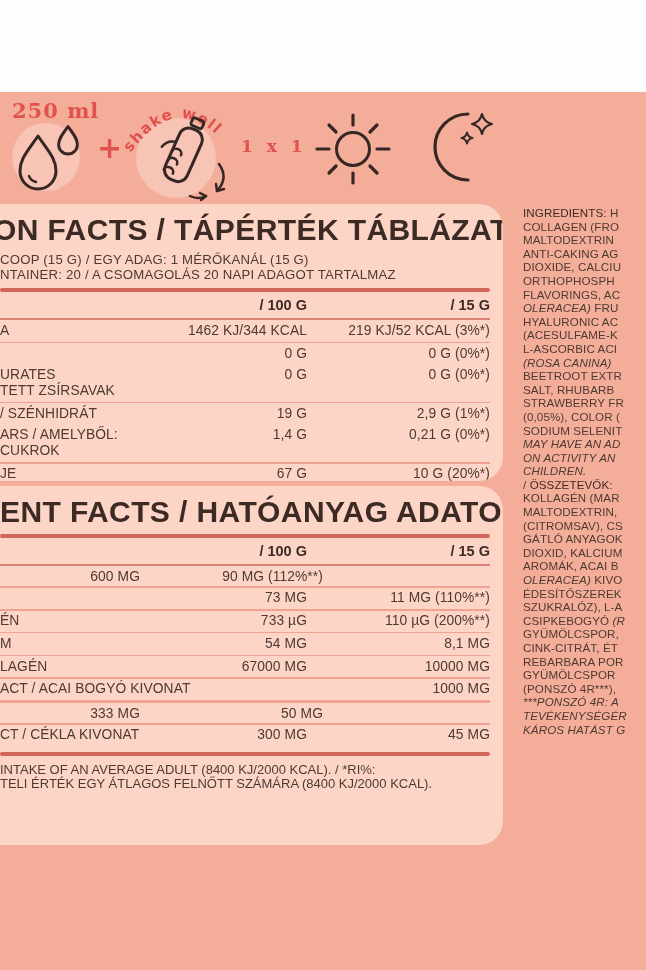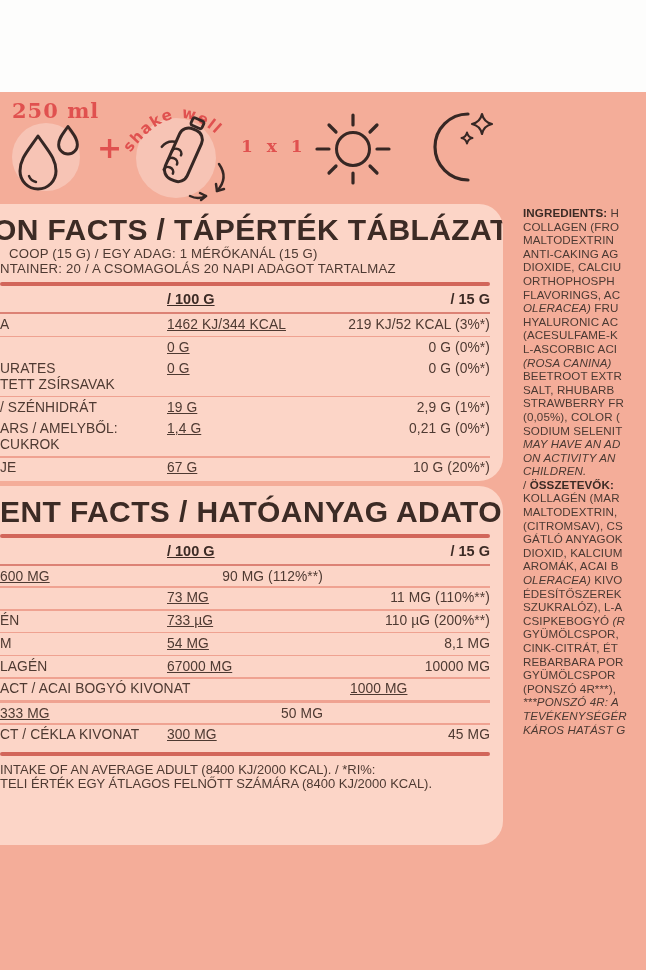--- a/index.html
+++ b/index.html
@@ -45,39 +45,39 @@
     border-radius:24px;padding:10px 13px 10px 50px;overflow:hidden;
   }
   .panel1{top:204px;height:277px;}
   .panel2{top:486px;height:359px;}
   .panel h1{
     font-size:30px;font-weight:bold;color:var(--ink);letter-spacing:.4px;
     line-height:1.08;white-space:nowrap;
   }
   .panel1 h1{margin-left:-7px;}
   .sub{font-size:13.2px;line-height:15px;color:var(--text);letter-spacing:.2px;white-space:nowrap;}
-  .sub1{margin-top:0;padding-left:9px;}
+  .sub1{margin-top:6px;}
   .rule-thick{height:4px;background:var(--rule-strong);border-radius:2px;margin:6px 0 0 0;}
   .rule-mid{height:2px;background:var(--rule-strong);opacity:.75;}
   .rule-thin{height:1.5px;background:var(--rule-soft);}
   .thead{display:flex;align-items:center;font-weight:bold;font-size:14.5px;color:var(--ink);
          padding:5px 0;}
   .trow{display:flex;align-items:flex-start;font-size:13.8px;color:var(--text);
         padding:2.5px 0;letter-spacing:.1px;}
   .tlabel{flex:1;line-height:1.18;}
-  .tv100{width:140px;white-space:nowrap;text-decoration:underline;}
+  .tv100{width:140px;text-align:right;white-space:nowrap;}
   .tv15{width:183px;text-align:right;white-space:nowrap;}
   .footnote{margin-top:7px;font-size:13px;line-height:14.2px;color:var(--text);white-space:nowrap;}
   
   .ingredients{
     position:absolute;left:523px;top:206px;width:420px;
     font-size:11.6px;line-height:13.6px;color:#4c3a33;letter-spacing:.1px;
     white-space:nowrap;
   }
-  .ingredients b{font-weight:bold;color:var(--ink);}
+  .ingredients b{font-weight:normal;color:var(--ink);}
   .ingredients i{font-style:italic;}
 </style>
 </head>
 <body>
 
 <div id="stage">
   <div class="white-strip"></div>
 
   <div class="usage-row">
     <div class="vol">250 ml</div>

